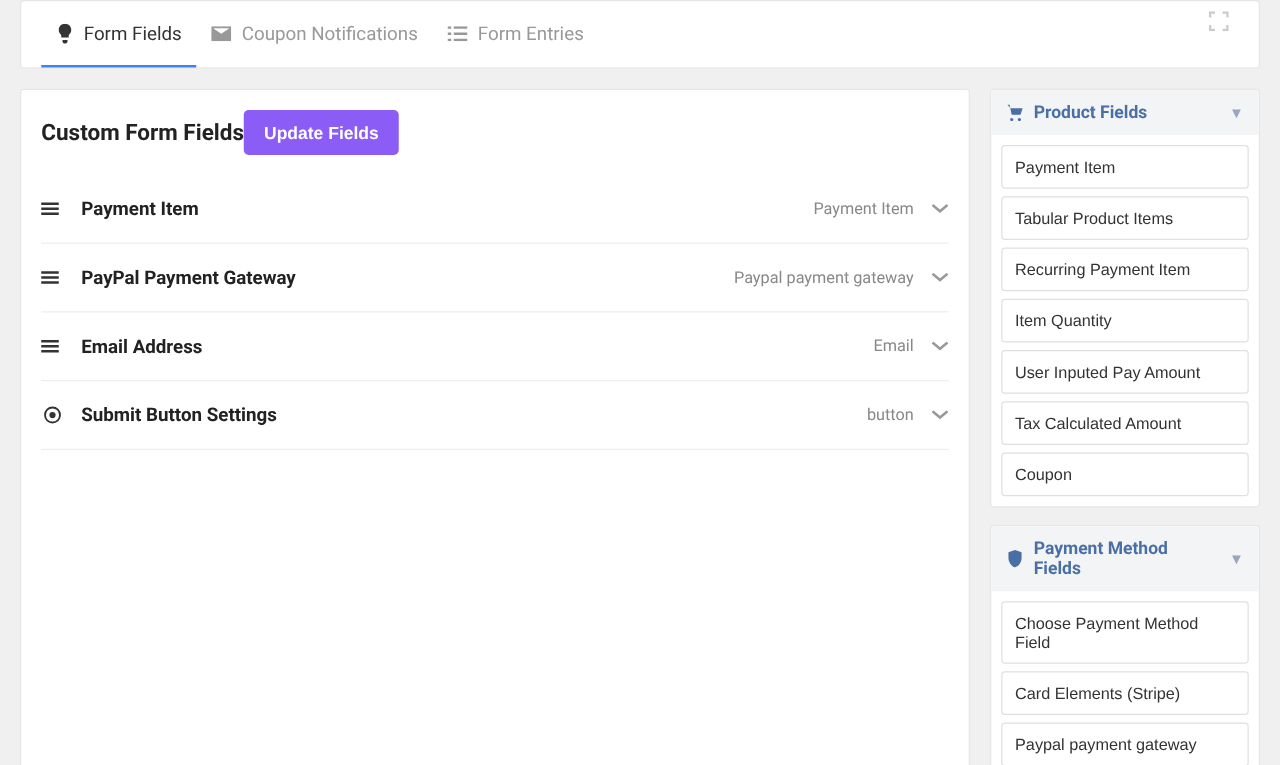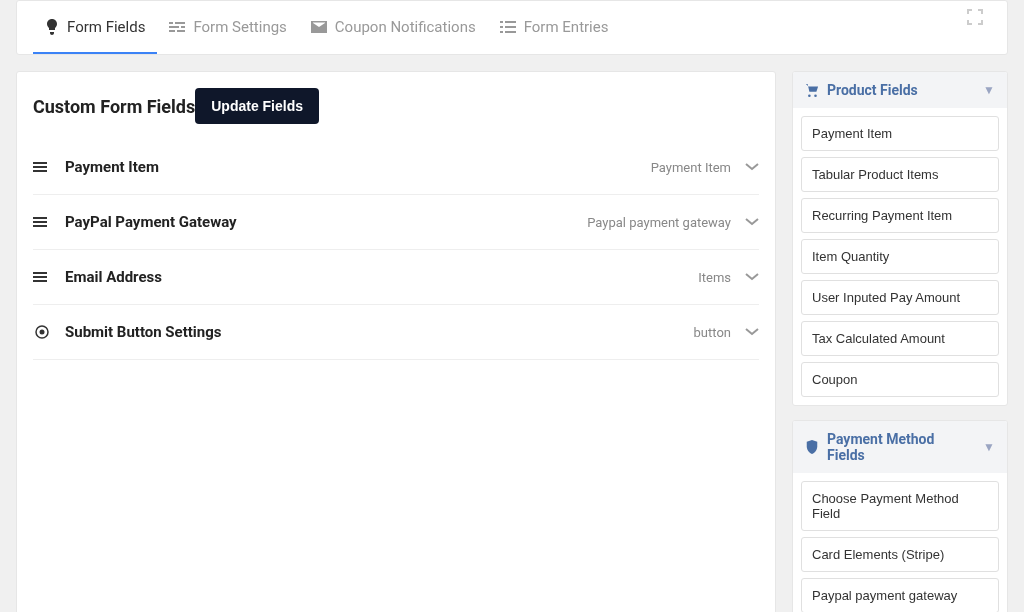--- a/index.html
+++ b/index.html
@@ -59,21 +59,21 @@
       align-items: center;
       justify-content: flex-start;
       padding: 16px 0;
     }
     .main-title {
       font-size: 18px;
       font-weight: 700;
       color: #222;
     }
     .update-btn {
-      background: #0f172a;
+      background: #8b5cf6;
       color: #fff;
       border: none;
       padding: 10px 16px;
       border-radius: 4px;
       font-size: 14px;
       font-weight: 600;
       cursor: pointer;
     }
     .field-row {
       display: flex;
@@ -165,28 +165,20 @@
     <div class="tab active">
       <span class="icon">
         <svg width="14" height="16" viewBox="0 0 14 16">
             <path fill="#333" d="M7 0C4 0 2 2.2 2 5c0 1.8 1 3.2 2 4v2h6v-2c1-.8 2-2.2 2-4 0-2.8-2-5-5-5zm-2 13h4v1c0 1-.9 2-2 2s-2-1-2-2v-1z"></path>
           </svg>
       </span>
       <span>Form Fields</span>
     </div>
     <div class="tab">
       <span class="icon">
-        <svg width="16" height="14" viewBox="0 0 16 14">
-            <path fill="#999" d="M0 2h4v2H0zM6 2h10v2H6zM0 6h10v2H0zM12 6h4v2h-4zM0 10h6v2H0zM8 10h8v2H8z"></path>
-          </svg>
-      </span>
-      <span>Form Settings</span>
-    </div>
-    <div class="tab">
-      <span class="icon">
         <svg width="16" height="12" viewBox="0 0 16 12">
             <path fill="#999" d="M0 0h16v12H0zM2 2l6 4 6-4v-.5H2z"></path>
           </svg>
       </span>
       <span>Coupon Notifications</span>
     </div>
     <div class="tab">
       <span class="icon">
         <svg width="16" height="12" viewBox="0 0 16 12">
             <path fill="#999" d="M0 0h3v2H0zM5 0h11v2H5zM0 5h3v2H0zM5 5h11v2H5zM0 10h3v2H0zM5 10h11v2H5z"></path>
@@ -239,21 +231,21 @@
         </span>
       </div>
 
       <div class="field-row">
         <span class="drag-icon">
             <span></span>
             <span></span>
             <span></span>
           </span>
         <span class="field-title">Email Address</span>
-        <span class="field-type">Items</span>
+        <span class="field-type">Email</span>
         <span class="chevron">
           <svg width="14" height="8" viewBox="0 0 14 8">
               <path fill="none" stroke="#999" stroke-width="2" d="M1 1l6 5 6-5"></path>
             </svg>
         </span>
       </div>
 
       <div class="field-row">
         <span class="target-icon">
           <svg width="16" height="16" viewBox="0 0 16 16">

